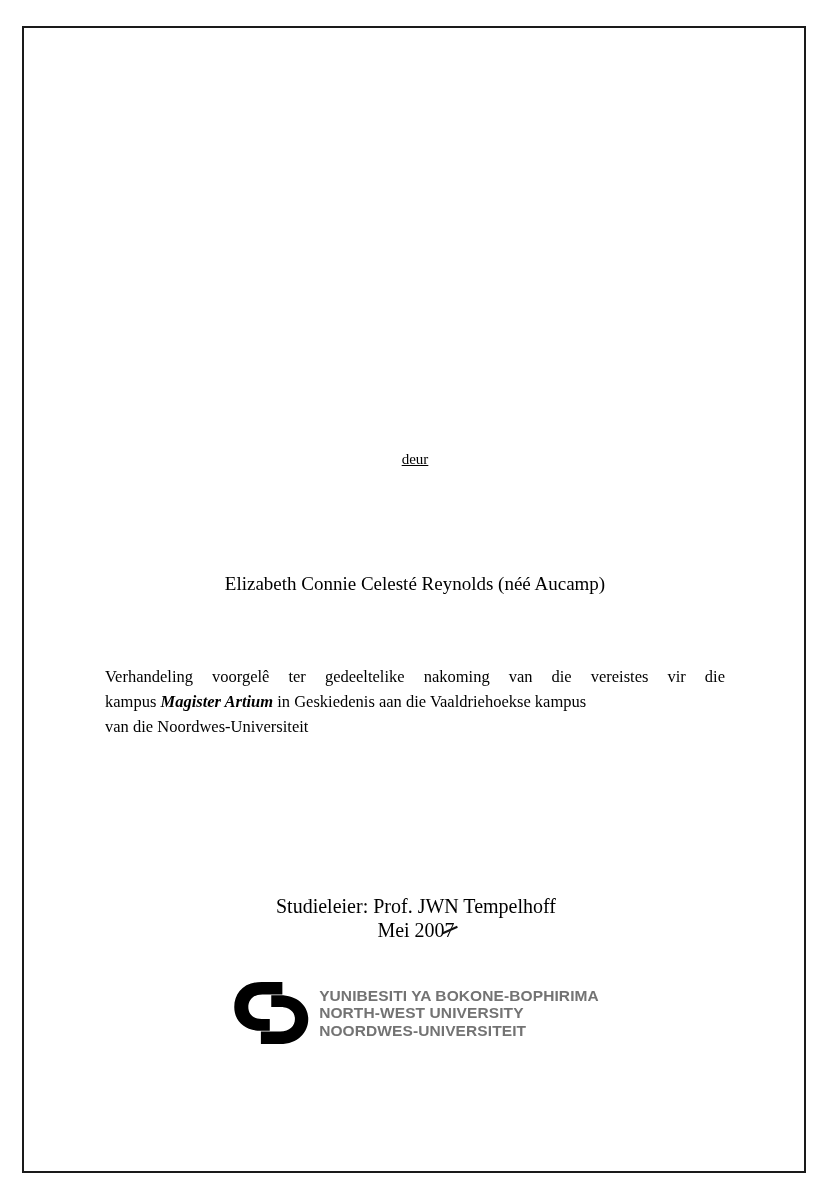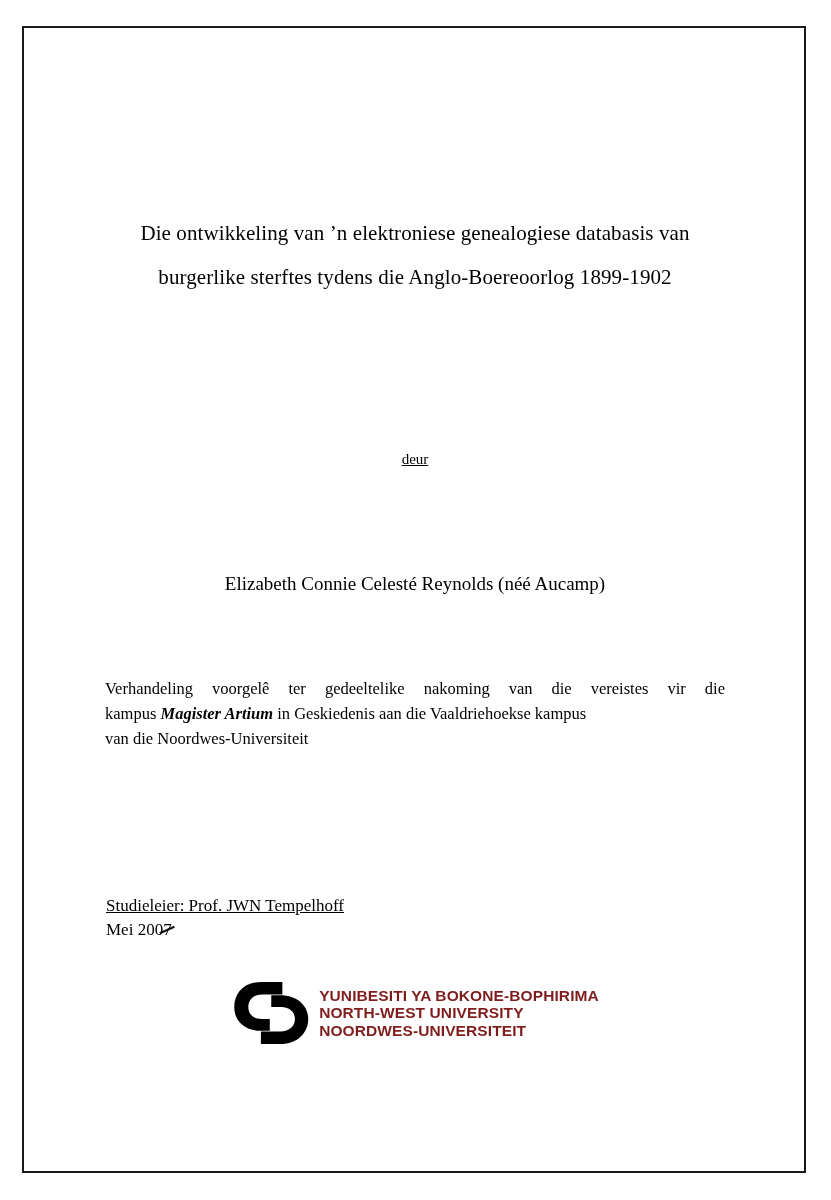--- a/index.html
+++ b/index.html
@@ -70,39 +70,37 @@
     position: absolute;
     top: 638px;
     left: 5px;
     width: 620px;
     font-size: 16.5px;
     line-height: 25px;
   }
   .statement .just {
     text-align: justify;
     text-align-last: justify;
-    margin-top: 12px;
   }
   .statement .line2,
   .statement .line3 {
     text-align: left;
   }
   .italic {
     font-style: italic;
     font-weight: bold;
   }
   .supervisor {
     position: absolute;
     top: 868px;
     left: 6px;
     width: 620px;
-    font-size: 17px;
+    font-size: 20px;
     line-height: 24px;
-    text-align: left;
-    text-decoration: underline;
+    text-align: center;
   }
   .date-row {
     position: relative;
     display: inline-block;
   }
   .date-row .strike {
     position: absolute;
     right: -3px;
     top: 11px;
     width: 16px;
@@ -124,36 +122,32 @@
     height: 74px;
     margin-right: 6px;
     flex: none;
   }
   .logo-text {
     font-family: "Liberation Sans", sans-serif;
     font-size: 15.5px;
     font-weight: bold;
     line-height: 17.5px;
     letter-spacing: 0.1px;
-    color: #7f1d1d;
+    color: #737373;
     white-space: nowrap;
   }
 </style>
 </head>
 <body>
 
 <div class="page">
   <div class="page-border"></div>
 
   <div class="content">
 
-    <div class="title-block">
-      <div class="title-line">Die ontwikkeling van ’n elektroniese genealogiese databasis van</div>
-      <div class="title-line">burgerlike sterftes tydens die Anglo-Boereoorlog 1899-1902</div>
-    </div>
 
     <div class="byword">deur</div>
 
     <div class="author">Elizabeth Connie Celesté Reynolds (néé Aucamp)</div>
 
     <div class="statement">
       <div class="just">Verhandeling voorgelê ter gedeeltelike nakoming van die vereistes vir die</div>
       <div class="line2"><span>kampus </span><span class="italic">Magister Artium</span><span> in Geskiedenis aan die Vaaldriehoekse kampus</span></div>
       <div class="line3">van die Noordwes-Universiteit</div>
     </div>

